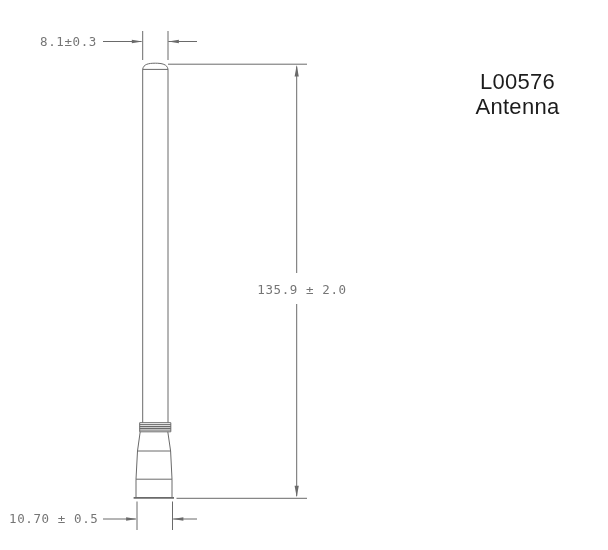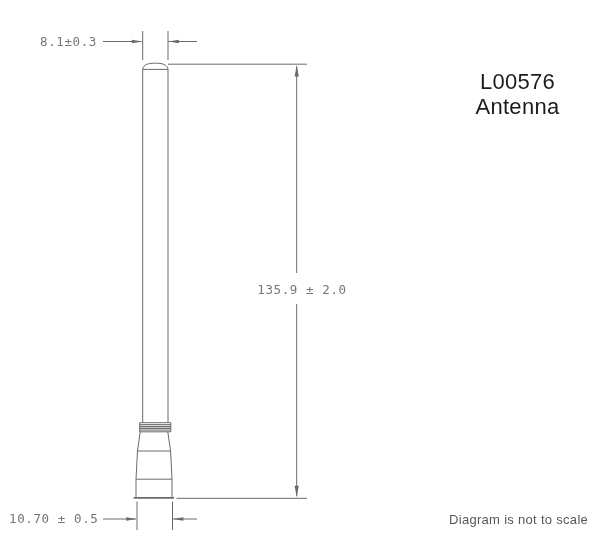--- a/index.html
+++ b/index.html
@@ -114,16 +114,15 @@
       <text class="dim" x="98.5" y="498.8" text-anchor="end">10.70 ± 0.5</text>
     </g>
   </svg>
 
   <div class="title-block">
     <div>L00576</div>
     <div>Antenna</div>
   </div>
 
   <div class="notes-block">
-    <div>Diagram is not to scale</div>
   </div>
 
 </div>
 
 </body></html>

